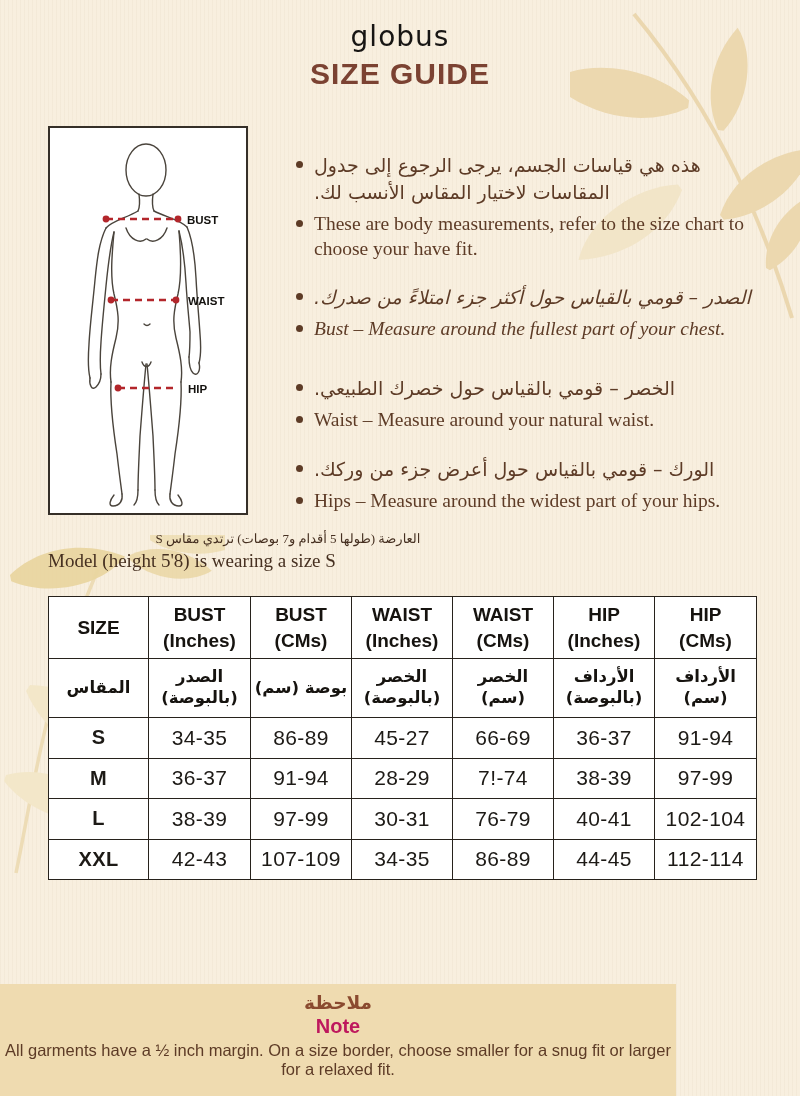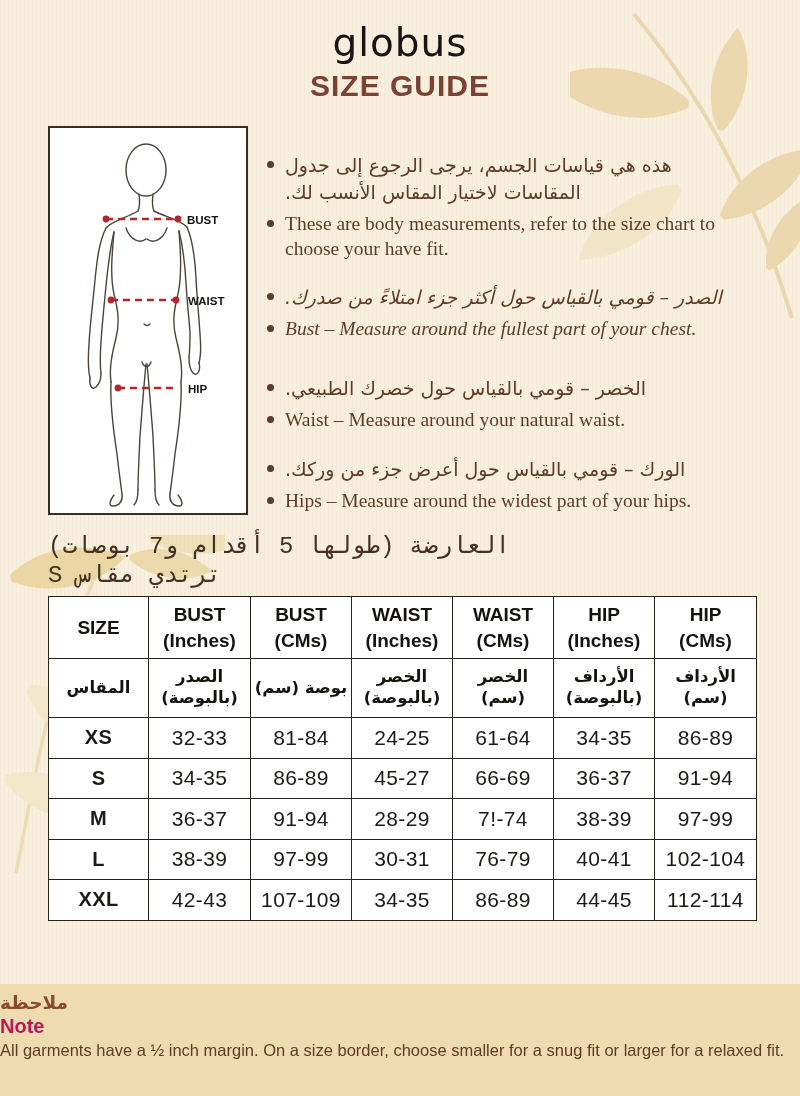--- a/index.html
+++ b/index.html
@@ -8,63 +8,63 @@
   .page {
     position:relative; width:800px; height:1096px; overflow:hidden;
     background-color:#f8efdf;
     background-image:repeating-linear-gradient(90deg, rgba(170,140,100,0.055) 0 1px, rgba(0,0,0,0) 1px 4px);
   }
   .decor { position:absolute; z-index:0; pointer-events:none; }
   .decor-tr { top:0; right:0; }
   .decor-left { top:535px; left:0; }
 
   .header { position:absolute; top:20px; left:0; width:100%; text-align:center; z-index:2; }
-  .logo { font-family:"DejaVu Sans", sans-serif; font-size:39px; letter-spacing:1px; color:#171513; }
+  .logo { font-family:"DejaVu Sans", sans-serif; font-size:28px; letter-spacing:1px; color:#171513; }
   .guide-title { margin-top:4px; font-size:30px; font-weight:bold; letter-spacing:1px; color:#7b4232; }
 
   .diagram {
     position:absolute; left:48px; top:126px; width:200px; height:389px;
     background:#ffffff; border:2px solid #352f28; z-index:2;
   }
   .fig-line { fill:none; stroke:#4a443c; stroke-width:1.4; stroke-linecap:round; }
   .measure { stroke:#b3262b; stroke-width:2.6; stroke-dasharray:7 5; }
   .measure-dot { fill:#b3262b; }
   .measure-label { font-family:"Liberation Sans",sans-serif; font-size:11.5px; font-weight:bold; fill:#14120f; }
 
   .instructions {
-    position:absolute; left:267px; top:152px; width:472px; z-index:2; list-style:none;
+    position:absolute; left:296px; top:152px; width:472px; z-index:2; list-style:none;
   }
   .grp { margin-bottom:22px; }
   .grp-2 { margin-bottom:34px;font-style:italic; }
   .grp-3 { margin-bottom:24px; }
   .bullet-item { display:flex; gap:11px; margin-bottom:5px; }
   .dot { width:7px; height:7px; border-radius:50%; background:#5d3b26; flex:0 0 7px; margin-top:9px; }
   .b-ar { font-family:"DejaVu Sans",sans-serif; font-size:19px; line-height:1.42; color:#5d3b26; text-align:left; flex:1; }
   .b-en { font-family:"Liberation Serif",serif; font-size:19.5px; line-height:1.3; color:#5d3b26; flex:1; }
 
   .model-block { position:absolute; left:48px; top:531px; width:480px; z-index:2; color:#463021; }
-  .model-ar { font-family:Liberation Mono, monospace; font-size:24px; text-align:left; }
+  .model-ar { font-family:Liberation Serif, serif; font-size:13px; text-align:center; }
   .model-en { font-family:"Liberation Serif",serif; font-size:19px; margin-top:3px; }
 
   table.size-table {
     position:absolute; left:48px; top:596px; width:708px; z-index:2;
     border-collapse:collapse; table-layout:fixed; background:#ffffff;
   }
   .size-table td, .size-table th {
     border:1.6px solid #27221c; text-align:center; vertical-align:middle;
     background:#ffffff; padding:0; color:#16130f;
   }
   tr.hdr-en th { height:62px; font-size:19px; font-weight:bold; line-height:1.35; }
   tr.hdr-ar th { height:59px; font-family:"DejaVu Sans",sans-serif; font-size:16.5px; font-weight:bold; line-height:1.25; }
   tr.data td { height:40.5px; font-size:21px; letter-spacing:0.4px; color:#1d1a16; }
   tr.data td.size-cell { font-weight:bold; font-size:20px; }
 
   .note-band {
-    position:absolute; left:0; top:984px; width:800px; height:112px;
-    background:#efdbb0; z-index:2; padding-top:8px; color:#5d3b26;
+    position:absolute; left:0; top:984px; width:676px; height:112px;
+    background:#efdbb0; z-index:2; text-align:center; padding-top:8px; color:#5d3b26;
   }
   .note-title-ar { font-family:"DejaVu Sans",sans-serif; font-size:18.5px; font-weight:bold; color:#8a4a2f; }
   .note-title-en { font-size:20px; font-weight:bold; color:#be185d; margin-top:2px; }
   .note-body-ar { font-family:"DejaVu Sans",sans-serif; font-size:15px; margin-top:5px; }
   .note-body-en { font-size:16.5px; margin-top:3px; }
 </style>
 </head>
 <body>
 
 <div class="page">
@@ -257,29 +257,20 @@
         <th dir="rtl">
             <div>الأرداف</div>
             <div>(بالبوصة)</div>
           </th>
         <th dir="rtl">
             <div>الأرداف (سم)</div>
             <div></div>
           </th>
       </tr>
       <tr class="data">
-        <td class="size-cell">XS</td>
-        <td>32-33</td>
-        <td>81-84</td>
-        <td>24-25</td>
-        <td>61-64</td>
-        <td>34-35</td>
-        <td>86-89</td>
-      </tr>
-      <tr class="data">
         <td class="size-cell">S</td>
         <td>34-35</td>
         <td>86-89</td>
         <td>45-27</td>
         <td>66-69</td>
         <td>36-37</td>
         <td>91-94</td>
       </tr>
       <tr class="data">
         <td class="size-cell">M</td>

